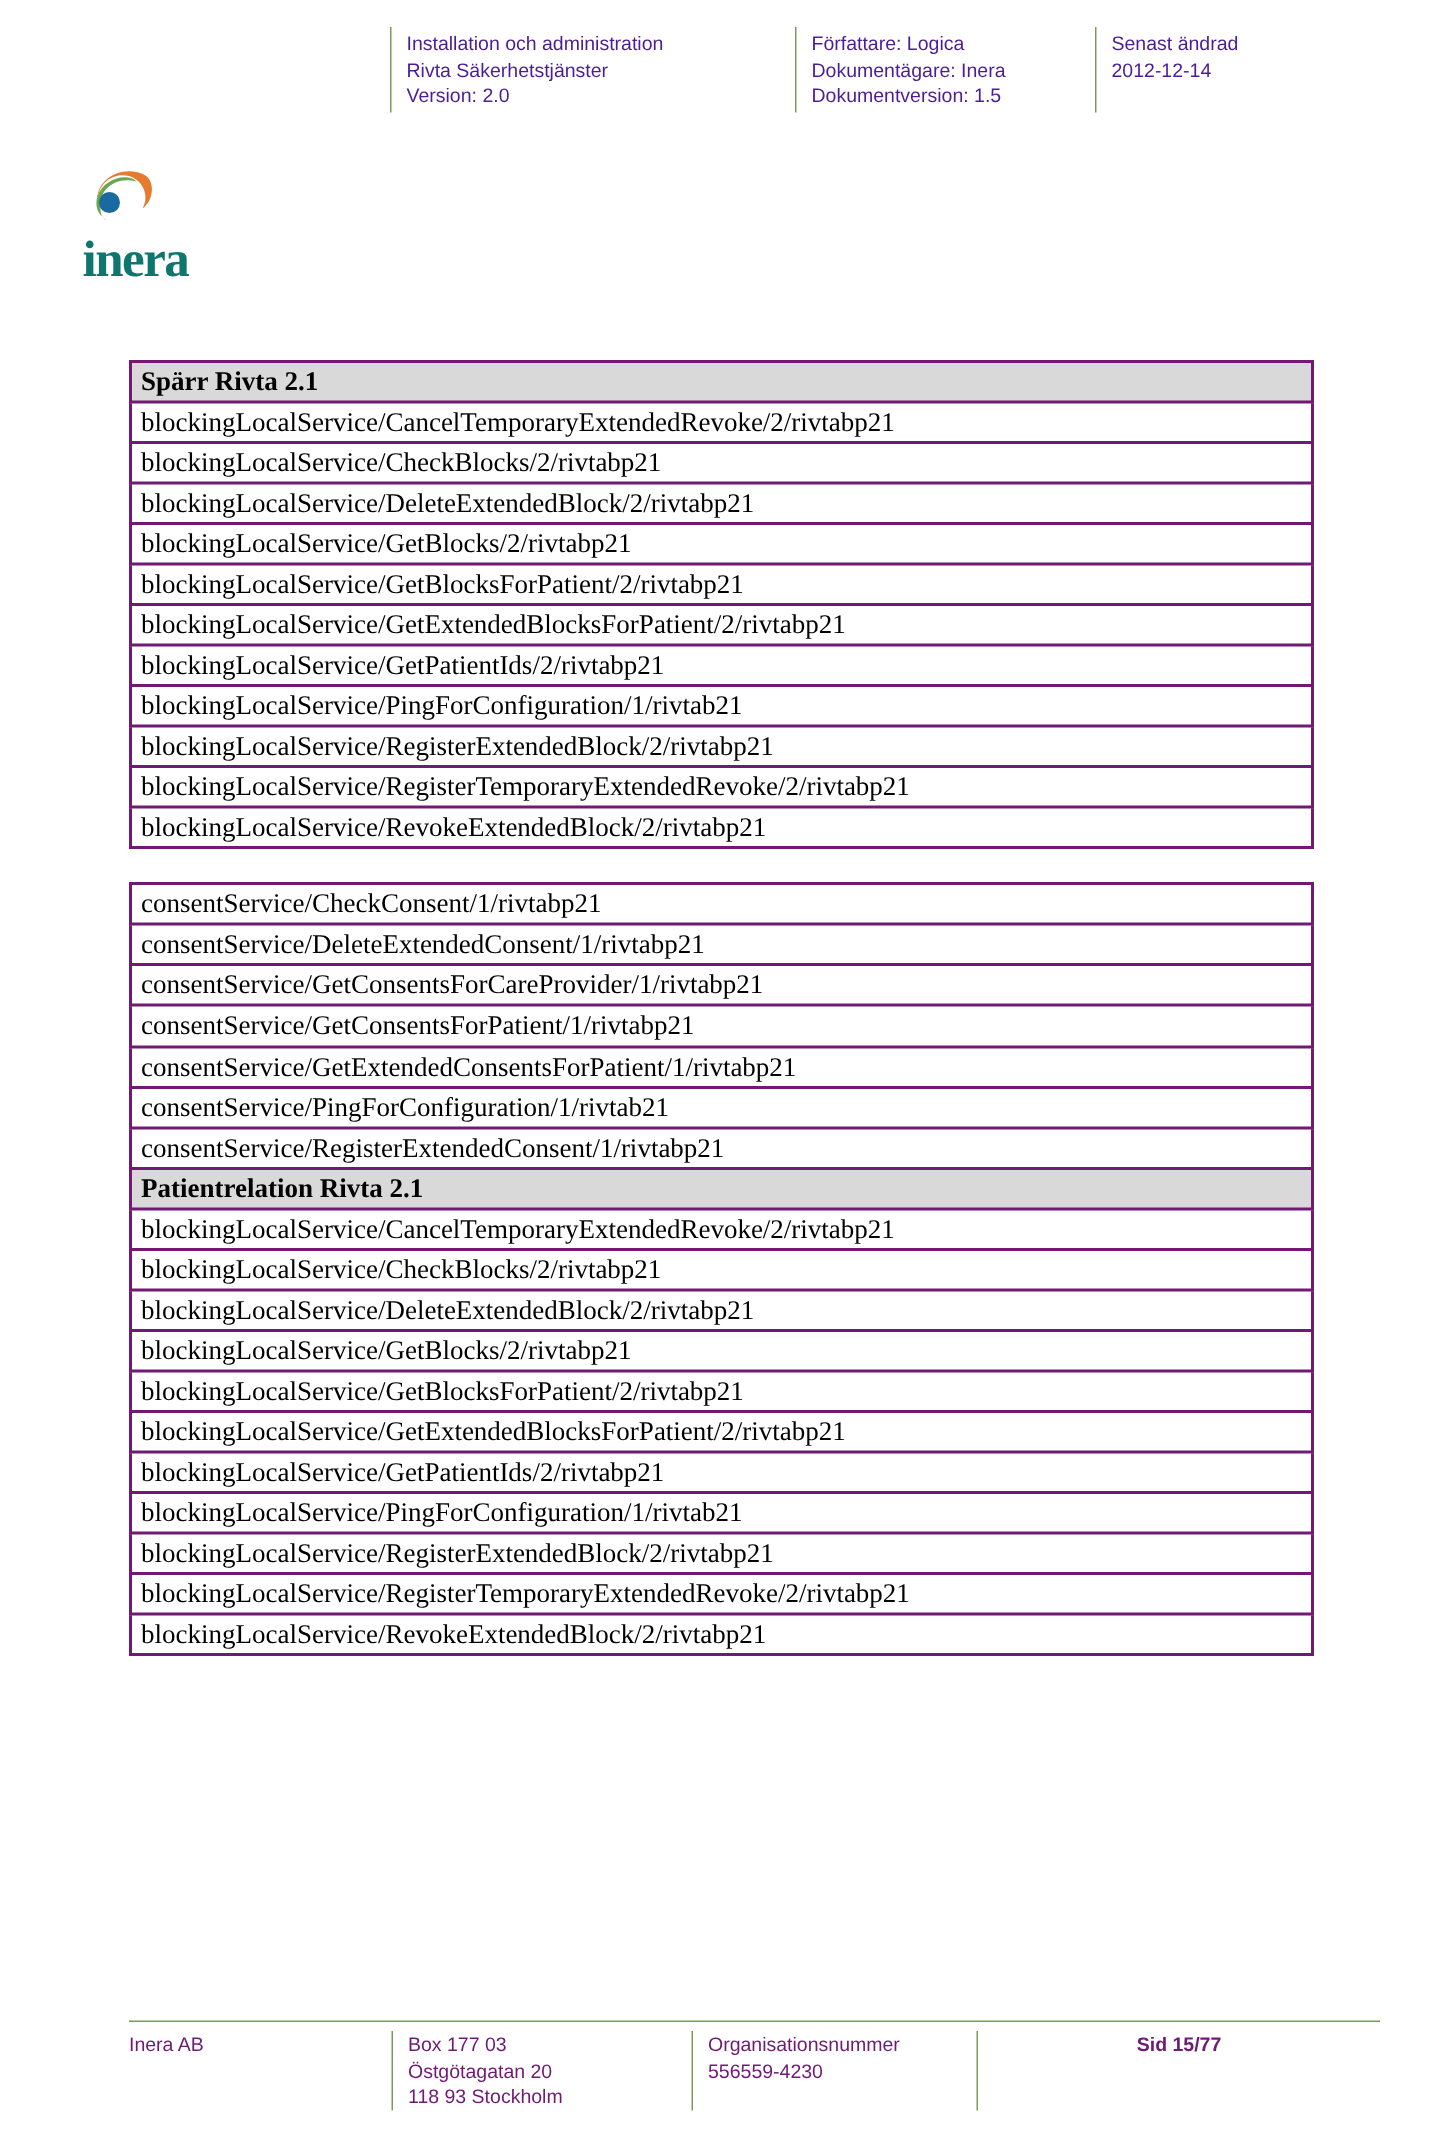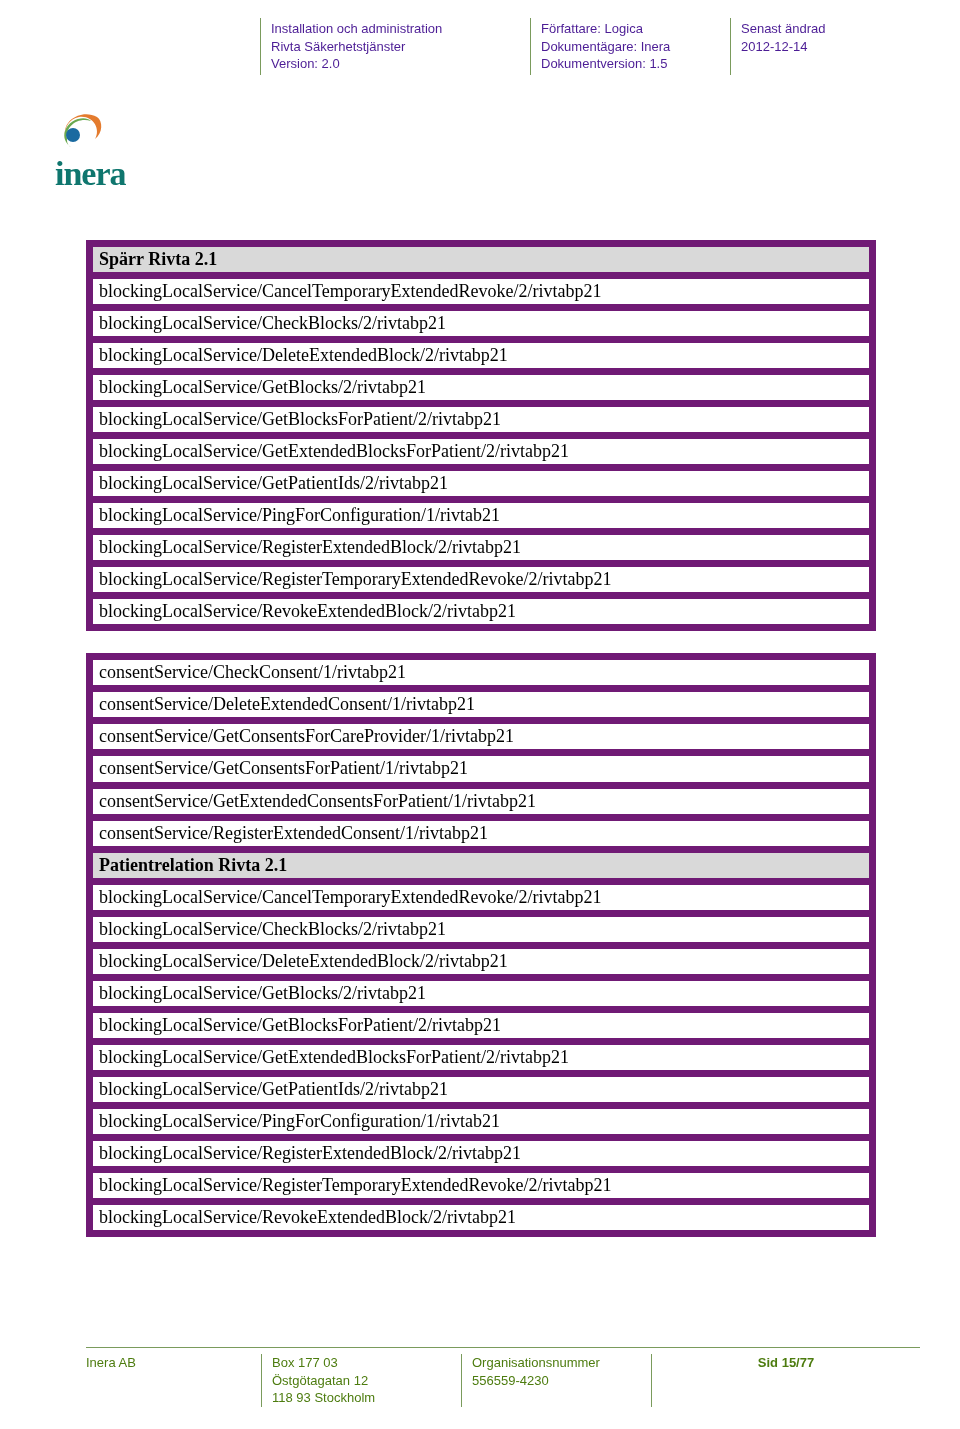--- a/index.html
+++ b/index.html
@@ -54,38 +54,38 @@
     width: 790px;
   }
   table.box {
     border-collapse: collapse;
     width: 100%;
     font-family: "Times New Roman", Times, serif;
     font-size: 18px;
     margin-bottom: 22px;
   }
   table.box td {
-    border: 7px solid #701a75;
+    border: 2px solid #701a75;
     padding: 1px 6px 1px 6px;
     line-height: 1.28;
     margin-left: 12px;
   }
   table.box td.hdr {
     background: #d9d9d9;
     font-weight: bold;
   }
   .footer {
     position: absolute;
     bottom: 22px;
     left: 86px;
     right: 40px;
     border-top: 1px solid #7a9b5c;
     display: flex;
     font-size: 13px;
-    color: #4d7c0f;
+    color: #701a75;
     padding-top: 6px;
   }
   .footer-col {
     border-left: 1px solid #7a9b5c;
     padding: 0 10px 0 10px;
     line-height: 1.35;
   }
   .footer-col:first-child { border-left: none; padding-left: 0; }
   .fc1 { width: 175px; }
   .fc2 { width: 200px; }
@@ -178,20 +178,23 @@
     <tr>
           <td>consentService/GetConsentsForCareProvider/1/rivtabp21</td>
         </tr>
     <tr>
           <td>consentService/GetConsentsForPatient/1/rivtabp21</td>
         </tr>
     <tr>
           <td>consentService/GetExtendedConsentsForPatient/1/rivtabp21</td>
         </tr>
     <tr>
+          <td>consentService/PingForConfiguration/1/rivtab21</td>
+        </tr>
+    <tr>
           <td>consentService/RegisterExtendedConsent/1/rivtabp21</td>
         </tr>
     <tr>
           <td class="hdr">Patientrelation Rivta 2.1</td>
         </tr>
     <tr>
           <td>blockingLocalService/CancelTemporaryExtendedRevoke/2/rivtabp21</td>
         </tr>
     <tr>
           <td>blockingLocalService/CheckBlocks/2/rivtabp21</td>
@@ -227,21 +230,21 @@
     </table>
 
 </div>
 
 <div class="footer">
   <div class="footer-col fc1">
     <div>Inera AB</div>
   </div>
   <div class="footer-col fc2">
     <div>Box 177 03</div>
-    <div>Östgötagatan 12</div>
+    <div>Östgötagatan 20</div>
     <div>118 93 Stockholm</div>
   </div>
   <div class="footer-col fc4">
     <div>Organisationsnummer</div>
     <div>556559-4230</div>
   </div>
   <div class="footer-col fc5">
     <div>Sid 15/77</div>
   </div>
 </div>

